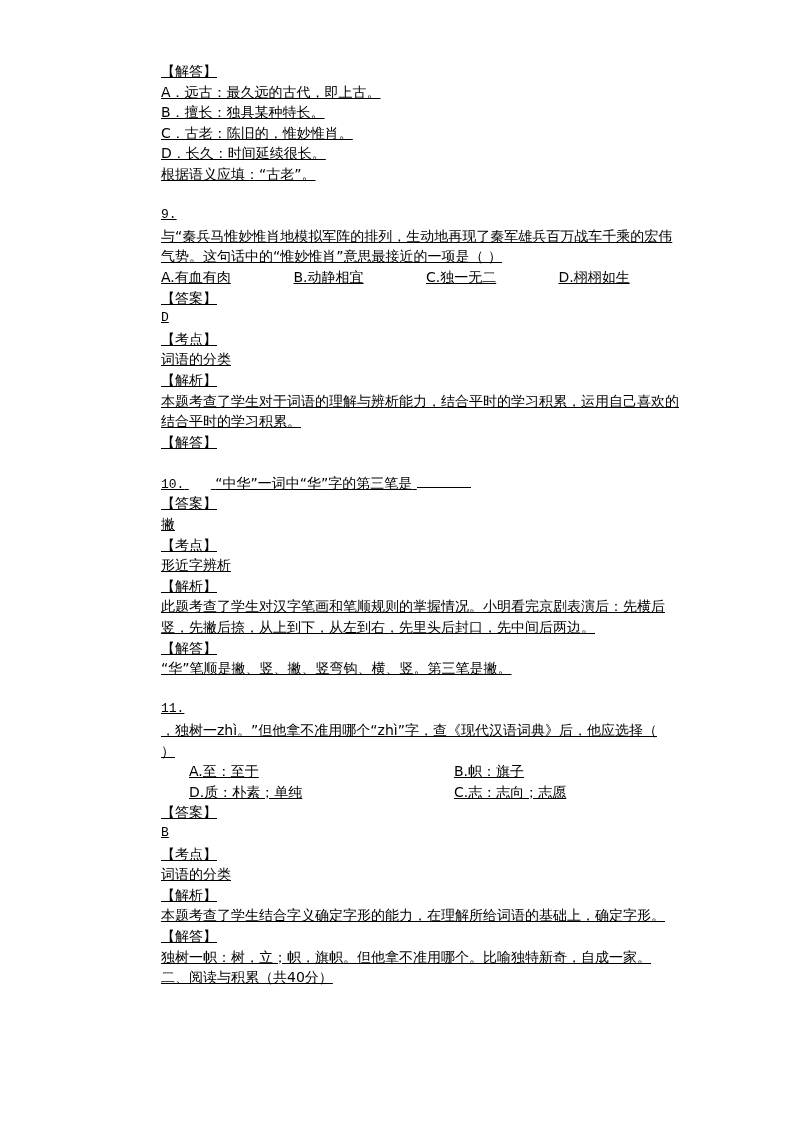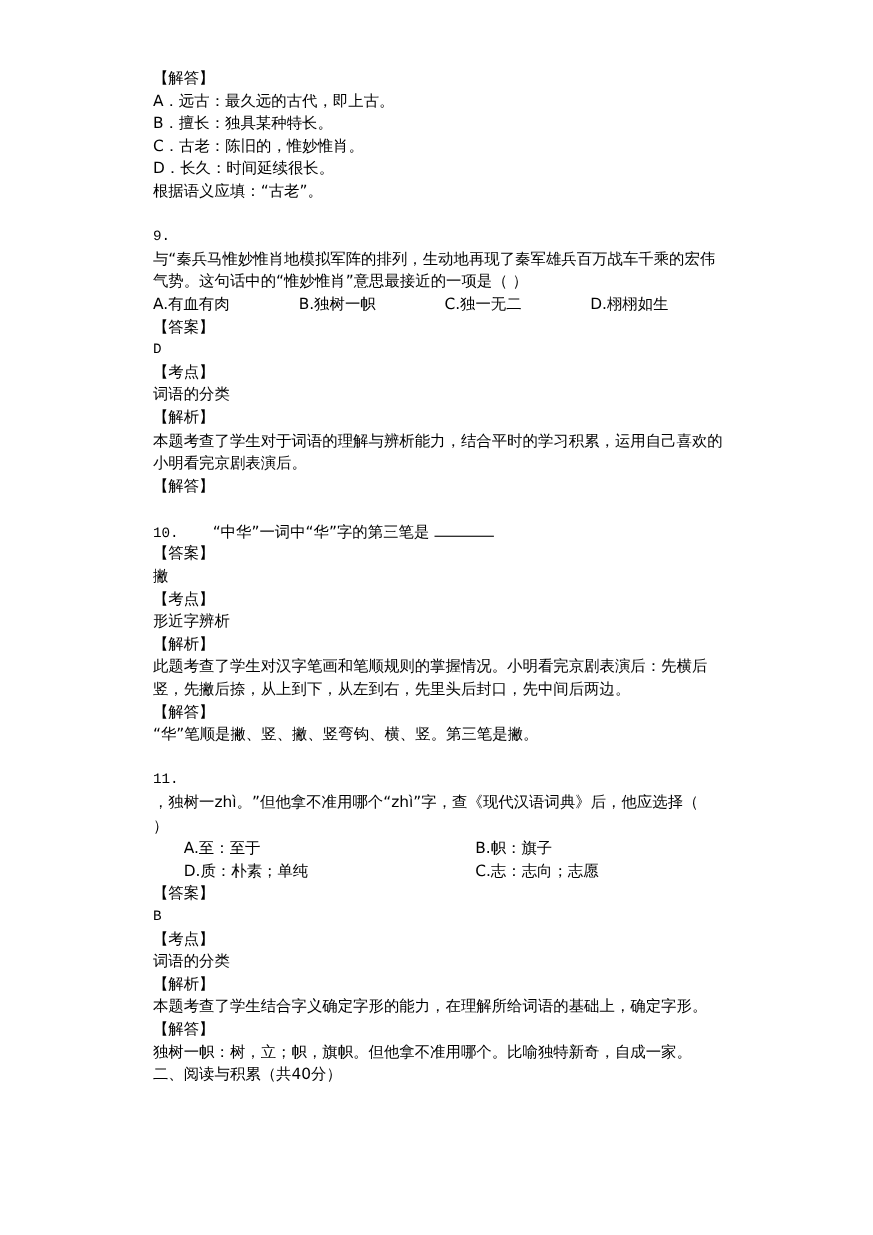--- a/index.html
+++ b/index.html
@@ -1,18 +1,18 @@
 <!DOCTYPE html>
 <html><head>
 <meta charset="utf-8">
 <style>
   html, body { margin: 0; padding: 0; background: #ffffff; }
   body { width: 794px; height: 1123px; position: relative; overflow: hidden;
          font-family: "DejaVu Sans", "Liberation Sans", sans-serif; color: #000; }
-  .page { position: absolute; left: 139px; top: 61px; width: 530px; }
+  .page { position: absolute; left: 161px; top: 61px; width: 530px; text-decoration: underline; }
   .line { font-size: 14px; line-height: 20.6px; height: 20.6px; white-space: nowrap; }
   .mono { font-family: "Liberation Mono", "DejaVu Sans Mono", monospace; font-size: 13px; }
   .gap { height: 20.6px; }
   .opts4 { display: flex; }
   .opts4 > span { display: inline-block; width: 135px; }
   .opts2 { display: flex; }
   .opts2 > span { display: inline-block; width: 270px; margin-left: 28px; }
   .blank { display: inline-block; width: 54px; border-bottom: 1px solid #000; height: 14px; vertical-align: baseline; }
   .qnum { font-family: "Liberation Mono", monospace; font-size: 13px; }
 </style>
@@ -31,31 +31,31 @@
   </div>
 
   <div class="gap"></div>
 
   <div>
     <div class="line qnum">9.</div>
     <div class="line">与“秦兵马惟妙惟肖地模拟军阵的排列，生动地再现了秦军雄兵百万战车千乘的宏伟</div>
     <div class="line">气势。这句话中的“惟妙惟肖”意思最接近的一项是（  ）</div>
     <div class="line opts4">
       <span>A.有血有肉</span>
-      <span>B.独树一帜</span>
+      <span>B.动静相宜</span>
       <span>C.独一无二</span>
       <span>D.栩栩如生</span>
     </div>
     <div class="line">【答案】</div>
     <div class="line mono">D</div>
     <div class="line">【考点】</div>
     <div class="line">词语的分类</div>
     <div class="line">【解析】</div>
     <div class="line">本题考查了学生对于词语的理解与辨析能力，结合平时的学习积累，运用自己喜欢的</div>
-    <div class="line">小明看完京剧表演后。</div>
+    <div class="line">结合平时的学习积累。</div>
     <div class="line">【解答】</div>
   </div>
 
   <div class="gap"></div>
 
   <div>
     <div class="line">
       <span class="qnum">10.</span>
       <span style="display:inline-block;width:22px;"></span>
       <span>“中华”一词中“华”字的第三笔是</span>

